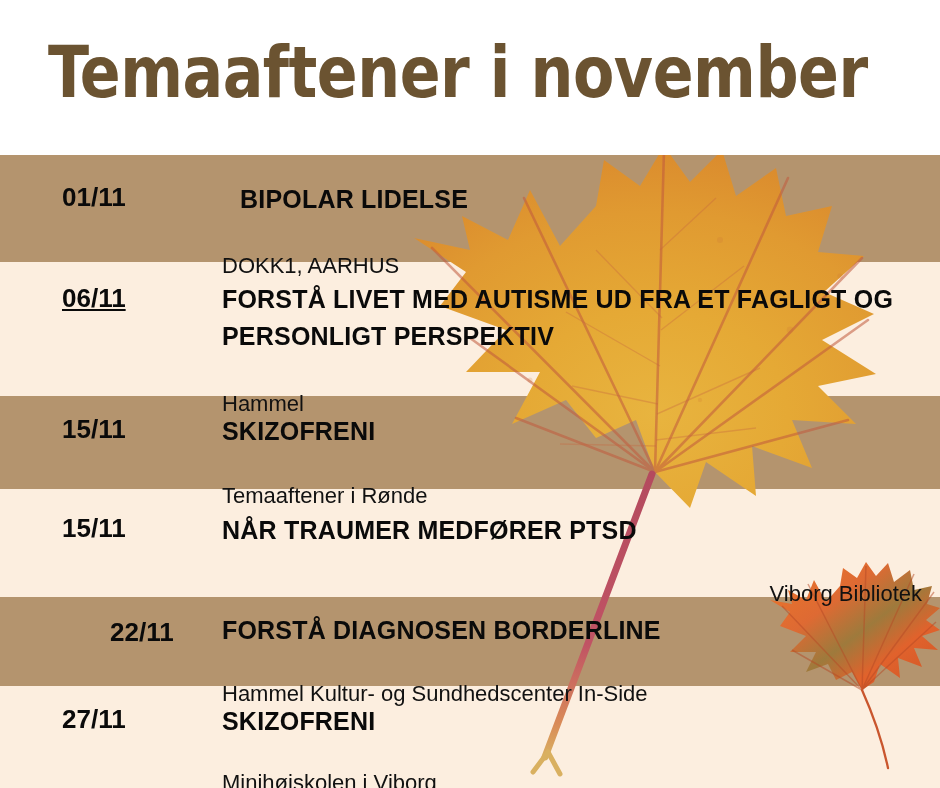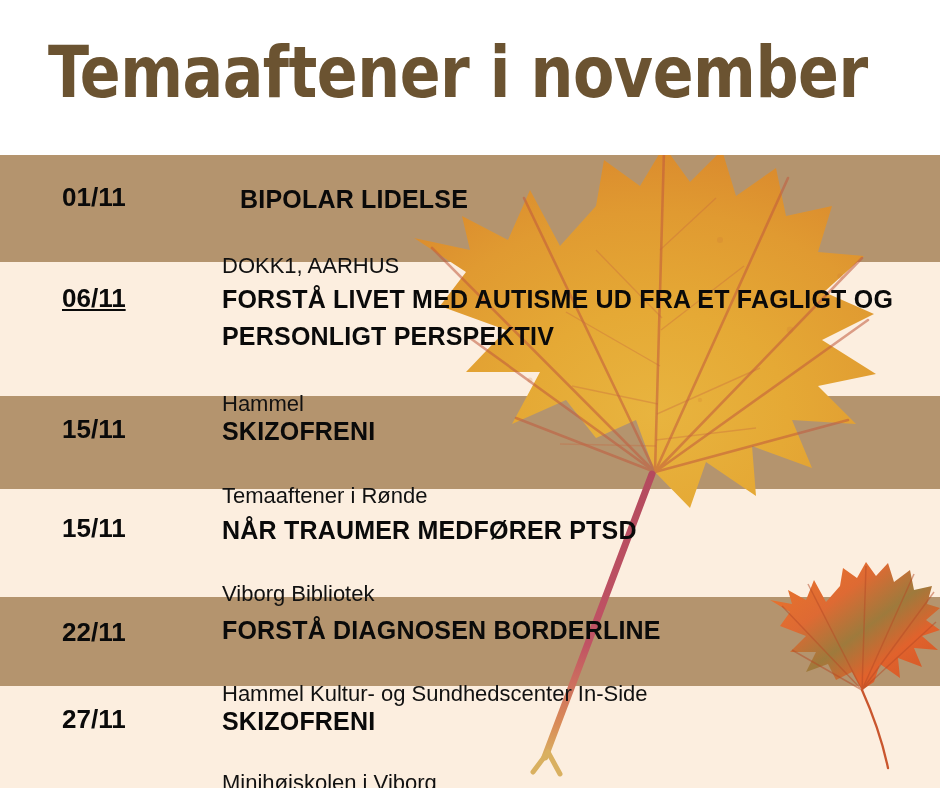--- a/index.html
+++ b/index.html
@@ -240,25 +240,25 @@
 
     <div>
       <div class="row-date" style="top:414px;">15/11</div>
       <div class="row-title" style="top:413px;">SKIZOFRENI</div>
       <div class="row-venue" style="top:450px;">Temaaftener i Rønde</div>
     </div>
 
     <div>
       <div class="row-date" style="top:513px;">15/11</div>
       <div class="row-title" style="top:512px;">NÅR TRAUMER MEDFØRER PTSD</div>
-      <div class="row-venue" style="top:548px;">Viborg Bibliotek</div>
-    </div>
-
-    <div>
-      <div class="row-date" style="top:617px;">22/11</div>
+      <div class="row-venue" style="top:548px;text-align:right;">Viborg Bibliotek</div>
+    </div>
+
+    <div>
+      <div class="row-date" style="top:617px;margin-left:48px;">22/11</div>
       <div class="row-title" style="top:612px;">FORSTÅ DIAGNOSEN BORDERLINE</div>
       <div class="row-venue" style="top:648px;">Hammel Kultur- og Sundhedscenter In-Side</div>
     </div>
 
     <div>
       <div class="row-date" style="top:704px;">27/11</div>
       <div class="row-title" style="top:703px;">SKIZOFRENI</div>
       <div class="row-venue" style="top:737px;">Minihøjskolen i Viborg</div>
     </div>
 

